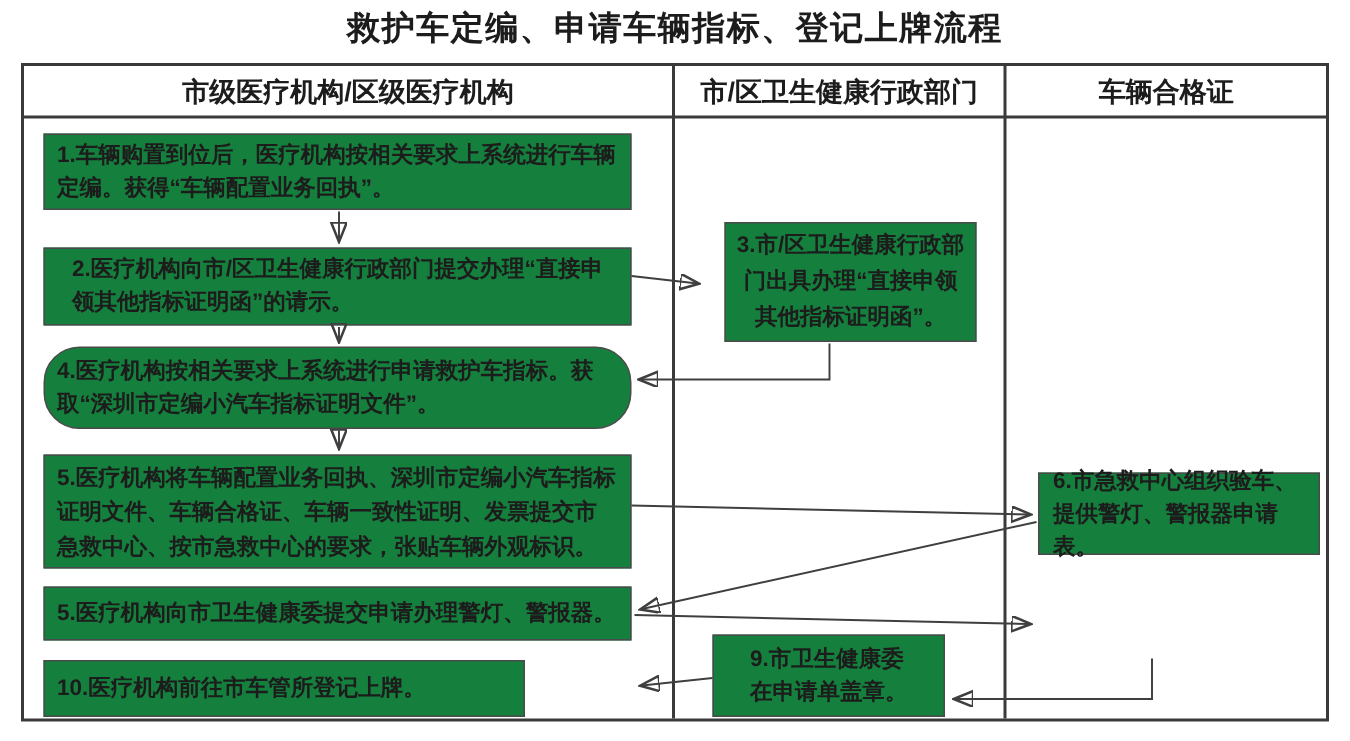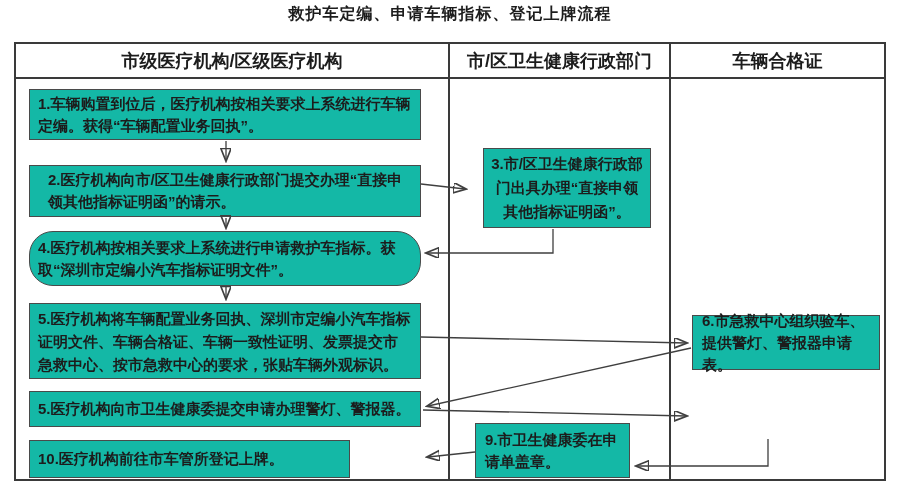--- a/index.html
+++ b/index.html
@@ -11,21 +11,21 @@
     font-family: "Liberation Sans", sans-serif;
     color: #1c1c1c;
     overflow: hidden;
   }
   .title {
     position: absolute;
     left: 0; top: 4px;
     width: 100%;
     text-align: center;
     font-family: "Liberation Serif", serif;
-    font-size: 16px;
+    font-size: 22px;
     font-weight: 700;
     letter-spacing: 1px;
     margin: 0;
   }
   .frame {
     position: absolute;
     left: 14px; top: 42px;
     width: 868px; height: 435px;
     border: 2px solid #3a3a3a;
     background: #ffffff;
@@ -38,39 +38,39 @@
     position: absolute; top: 0; height: 33px;
     display: flex; align-items: center; justify-content: center;
     font-size: 18px; font-weight: 700;
   }
   .lh-1 { left: 0; width: 432px; }
   .lh-2 { left: 434px; width: 219px; }
   .lh-3 { left: 655px; width: 213px; }
   .box {
     position: absolute;
     border: 1.5px solid #4a4a4a;
-    background: #14b8a6;
+    background: #15803d;
     box-sizing: border-box;
     font-size: 15px;
     font-weight: 600;
     line-height: 22px;
     padding: 2px 8px;
     display: flex;
     align-items: center;
     text-align: left;
   }
   .b1  { left: 29px;  top: 89px;  width: 392px; height: 51px; }
   .b2  { left: 29px;  top: 165px; width: 392px; height: 52px; padding-left: 18px; }
   .b3  { left: 471px; top: 148px; width: 168px; height: 80px; text-align: center; justify-content: center; line-height: 24px; padding: 2px 5px; margin-left: 12px; }
   .b4  { left: 29px;  top: 231px; width: 392px; height: 55px; border-radius: 24px; }
   .b5  { left: 29px;  top: 303px; width: 392px; height: 76px; line-height: 23px; }
   .b6  { left: 692px; top: 315px; width: 188px; height: 55px; padding: 2px 9px; }
   .b7  { left: 29px;  top: 391px; width: 392px; height: 36px; }
   .b8  { left: 692px; top: 388px; width: 188px; height: 50px; padding: 2px 9px; }
-  .b9  { left: 475px; top: 423px; width: 155px; height: 55px; padding: 2px 9px; }
+  .b9  { left: 475px; top: 423px; width: 155px; height: 55px; padding: 2px 24px; }
   .b10 { left: 29px;  top: 440px; width: 321px; height: 38px; }
   .arrows { position: absolute; left: 0; top: 0; width: 900px; height: 494px; pointer-events: none; }
   .arrows path, .arrows polyline { fill: none; stroke: #3f3f3f; stroke-width: 1.3; }
 </style>
 </head>
 <body>
 
 <div class="page">
 
   <h1 class="title">救护车定编、申请车辆指标、登记上牌流程</h1>

